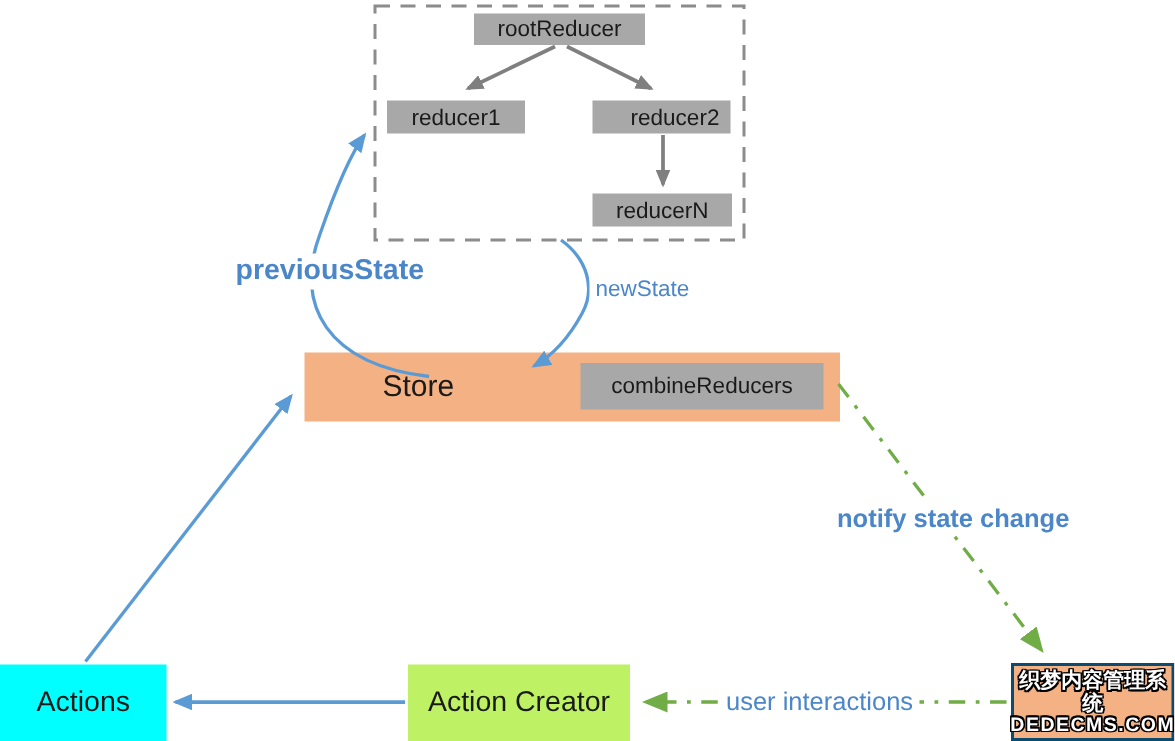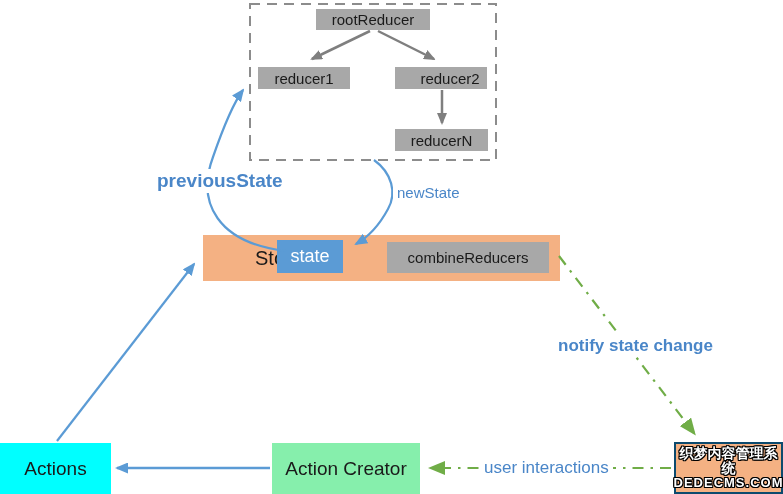--- a/index.html
+++ b/index.html
@@ -36,21 +36,21 @@
     position:absolute;left:74px;top:5px;width:66px;height:33px;
     background:#5b9bd5;color:#ffffff;font-size:18px;
     display:flex;align-items:center;justify-content:center;
   }
   .combine-box{
     position:absolute;left:184px;top:7px;width:162px;height:31px;
     background:#a8a8a8;color:#1a1a1a;font-size:15px;
     display:flex;align-items:center;justify-content:center;
   }
   .actions-box{left:0;top:443px;width:111px;height:51px;background:#00ffff;font-size:19px;}
-  .action-creator-box{left:272px;top:443px;width:148px;height:51px;background:#86efac;font-size:19px;}
+  .action-creator-box{left:272px;top:443px;width:148px;height:51px;background:#bef264;font-size:19px;}
   .views-box{
     left:674px;top:442px;width:109px;height:52px;
     background:#f4b183;border:2px solid #0c4a6e;
     flex-direction:column;z-index:1;
   }
   .watermark{
     text-align:center;color:#ffffff;font-weight:bold;line-height:1.05;
     text-shadow:-1px -1px 0 #000,1px -1px 0 #000,-1px 1px 0 #000,1px 1px 0 #000,0 1px 0 #000,0 -1px 0 #000,1px 0 0 #000,-1px 0 0 #000;
   }
   .wm1{font-size:14px;letter-spacing:0px;}
@@ -99,21 +99,20 @@
     <path d="M671 468 L431 468" stroke="#70ad47" stroke-width="2.2" fill="none" stroke-dasharray="11 7 2.5 7" marker-end="url(#mGreen)"></path>
   </svg>
 
   <div class="node gray-box root-reducer">rootReducer</div>
   <div class="node gray-box reducer1">reducer1</div>
   <div class="node gray-box reducer2">reducer2</div>
   <div class="node gray-box reducer-n">reducerN</div>
 
   <div class="store-bar">
     <span class="store-label">Store</span>
-    <div class="state-box">state</div>
     <div class="combine-box">combineReducers</div>
   </div>
 
   <div class="node actions-box">Actions</div>
   <div class="node action-creator-box">Action Creator</div>
   <div class="node views-box">
     <div class="watermark wm1">织梦内容管理系统</div>
     <div class="watermark wm2">DEDECMS.COM</div>
   </div>
 

